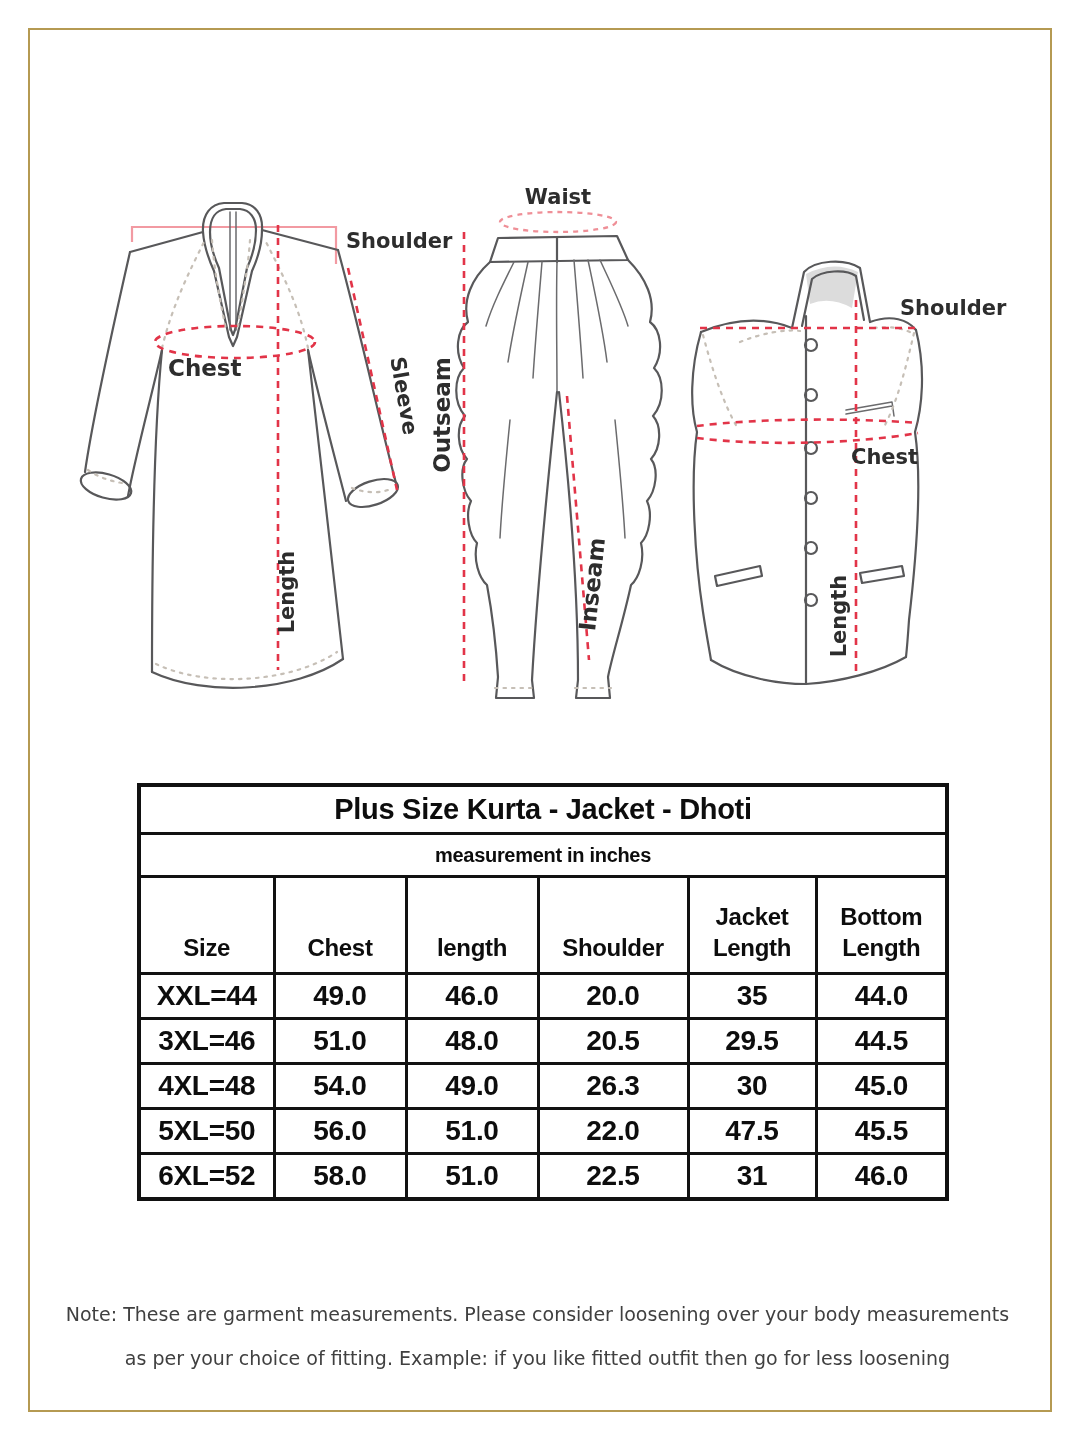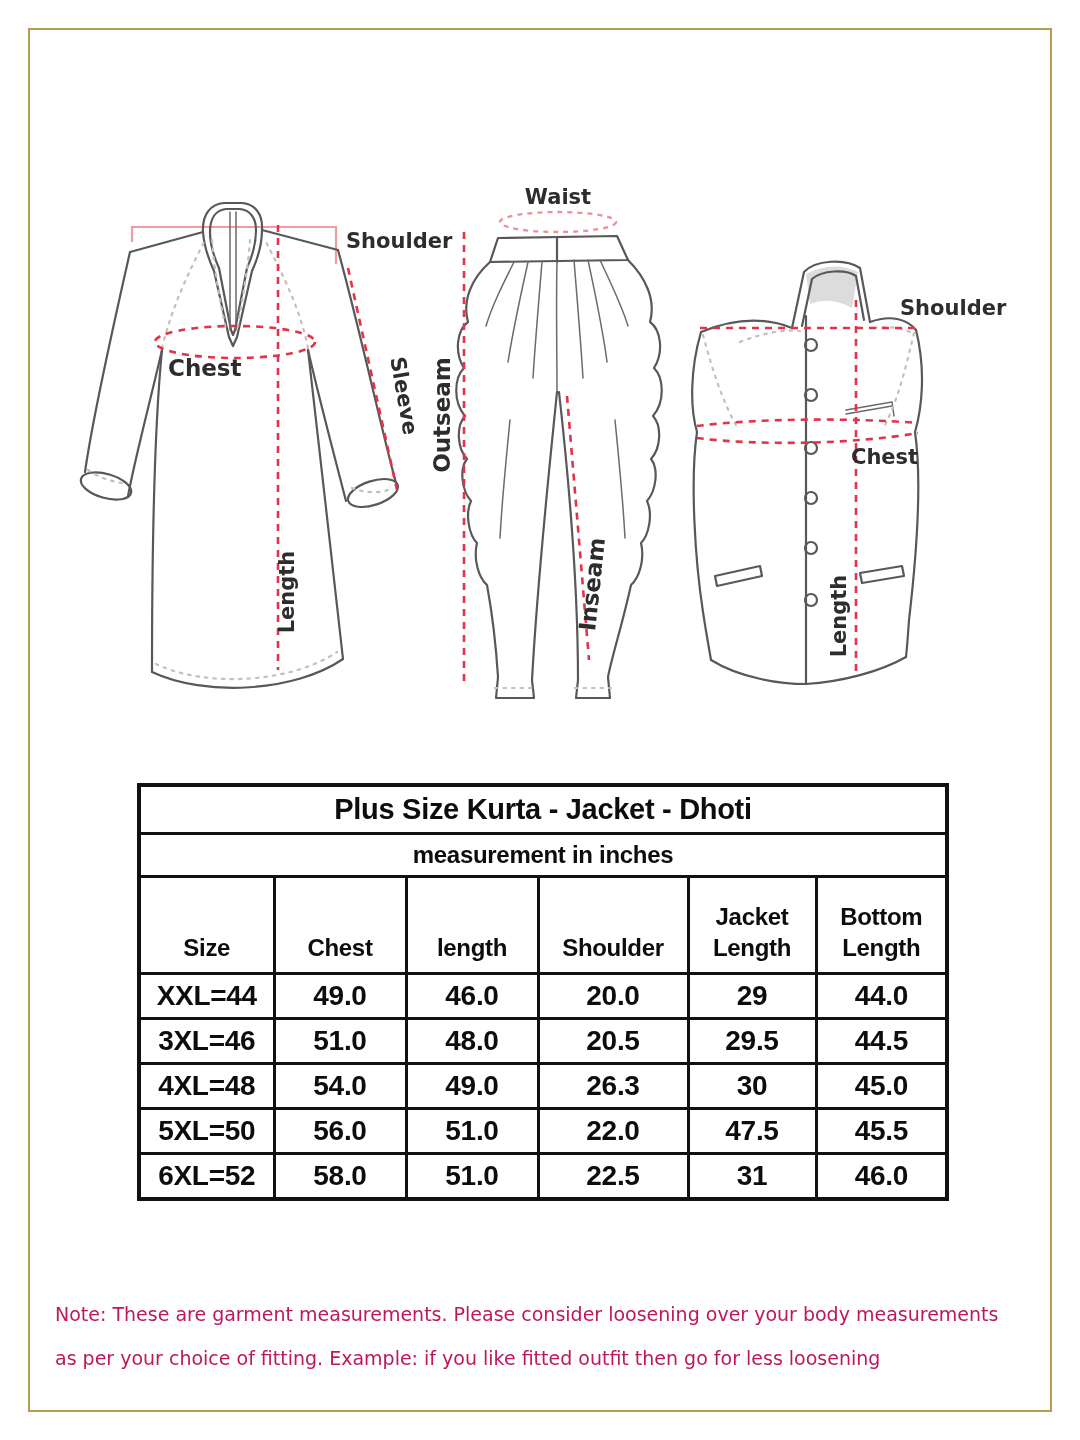--- a/index.html
+++ b/index.html
@@ -25,28 +25,28 @@
   .lbl{fill:#2d2d2d;font-family:"DejaVu Sans",sans-serif;font-weight:bold;font-size:21px;}
   .lbl-lg{font-size:23px;}
 
   
   .size-table{position:absolute;left:137px;top:783px;width:808px;border-collapse:collapse;
               table-layout:fixed;color:#0d0d0d;}
   .size-table th,.size-table td{border:3px solid #111;text-align:center;letter-spacing:-0.3px;
               font-weight:bold;padding:0;}
   .size-table{border:4px solid #111;}
   .tbl-title{font-size:29px;height:45px;}
-  .tbl-sub{font-size:24px;height:40px;}
+  .tbl-sub{font-size:20px;height:40px;}
   .size-table thead th.colhead{font-size:24px;height:85px;vertical-align:bottom;
               padding-bottom:9px;line-height:1.3;}
   .size-table tbody td{font-size:28px;height:42px;}
 
   
-  .note{position:absolute;left:55px;right:60px;top:1292px;margin:0;text-align:left;
-        font-family:"DejaVu Sans",sans-serif;font-size:19px;line-height:44px;color:#be185d;}
+  .note{position:absolute;left:55px;right:60px;top:1292px;margin:0;text-align:center;
+        font-family:"DejaVu Sans",sans-serif;font-size:19px;line-height:44px;color:#404040;}
 </style>
 </head>
 <body>
 
 <div class="page">
   <div class="frame"></div>
 
 
   <svg class="diagrams" width="1000" height="580" viewBox="0 0 1000 580">
 
@@ -186,21 +186,21 @@
         <th class="colhead">Jacket Length</th>
         <th class="colhead">Bottom Length</th>
       </tr>
     </thead>
     <tbody>
       <tr>
         <td>XXL=44</td>
         <td>49.0</td>
         <td>46.0</td>
         <td>20.0</td>
-        <td>29</td>
+        <td>35</td>
         <td>44.0</td>
       </tr>
       <tr>
         <td>3XL=46</td>
         <td>51.0</td>
         <td>48.0</td>
         <td>20.5</td>
         <td>29.5</td>
         <td>44.5</td>
       </tr>

